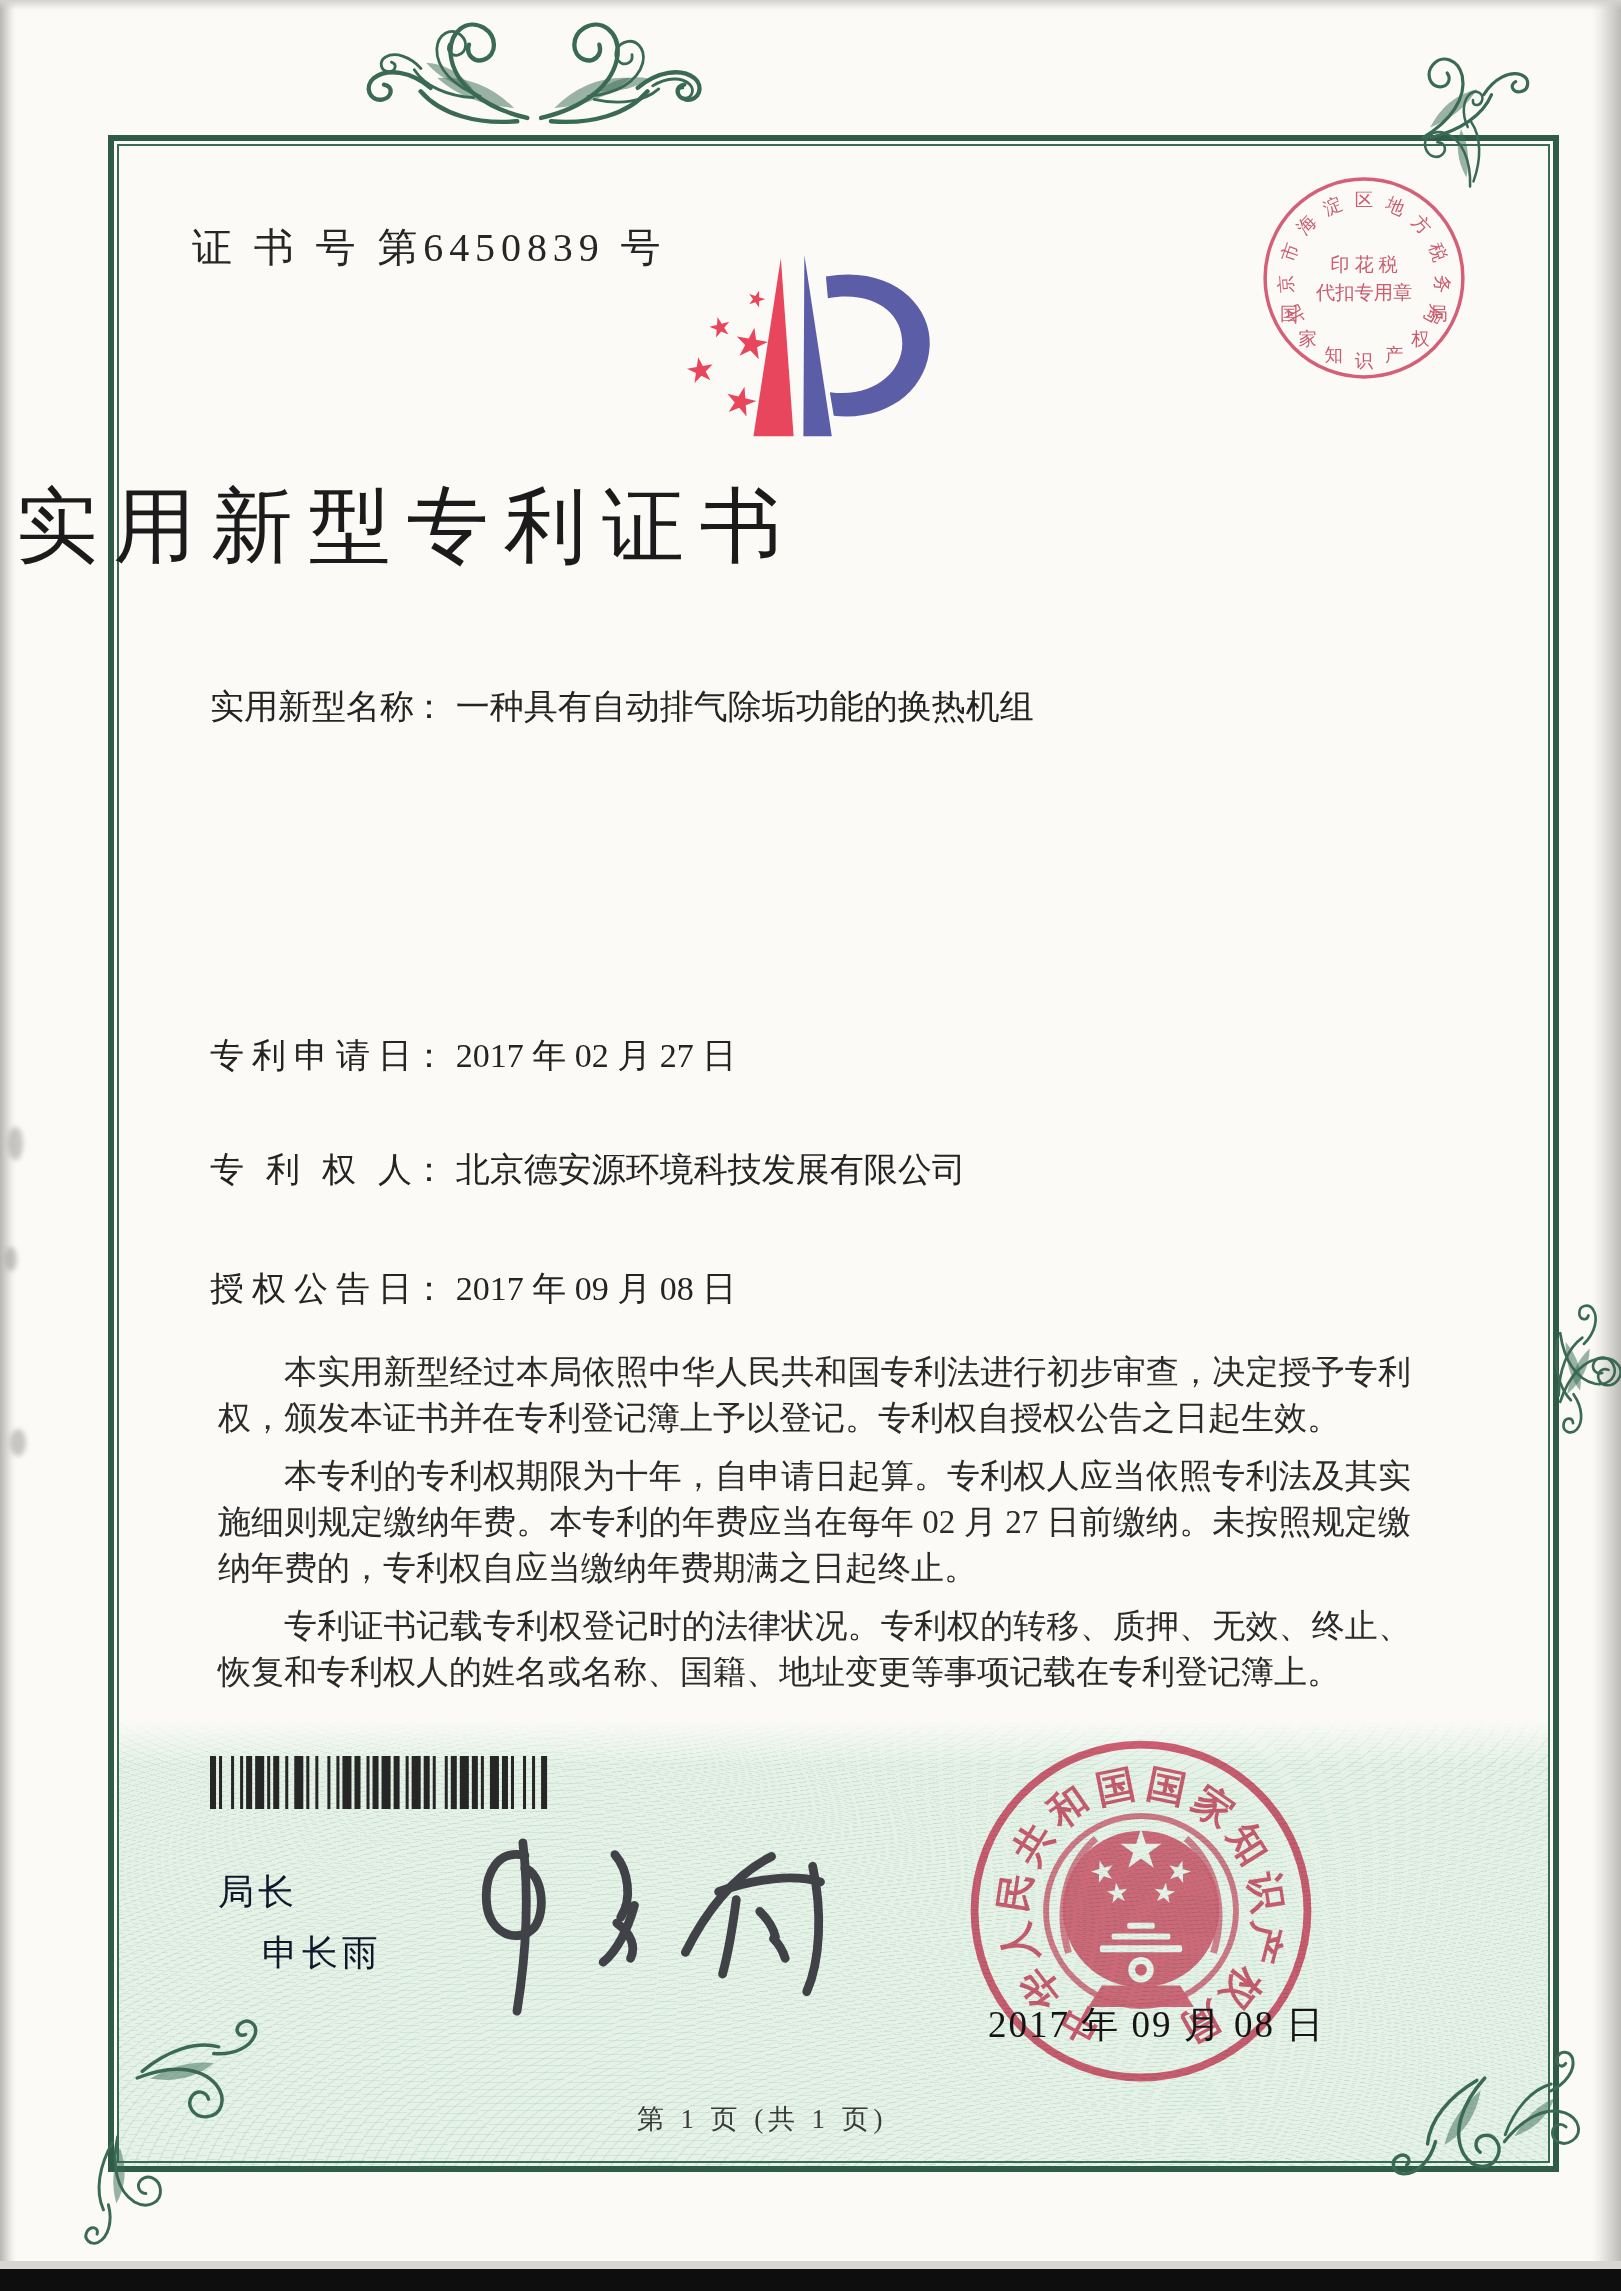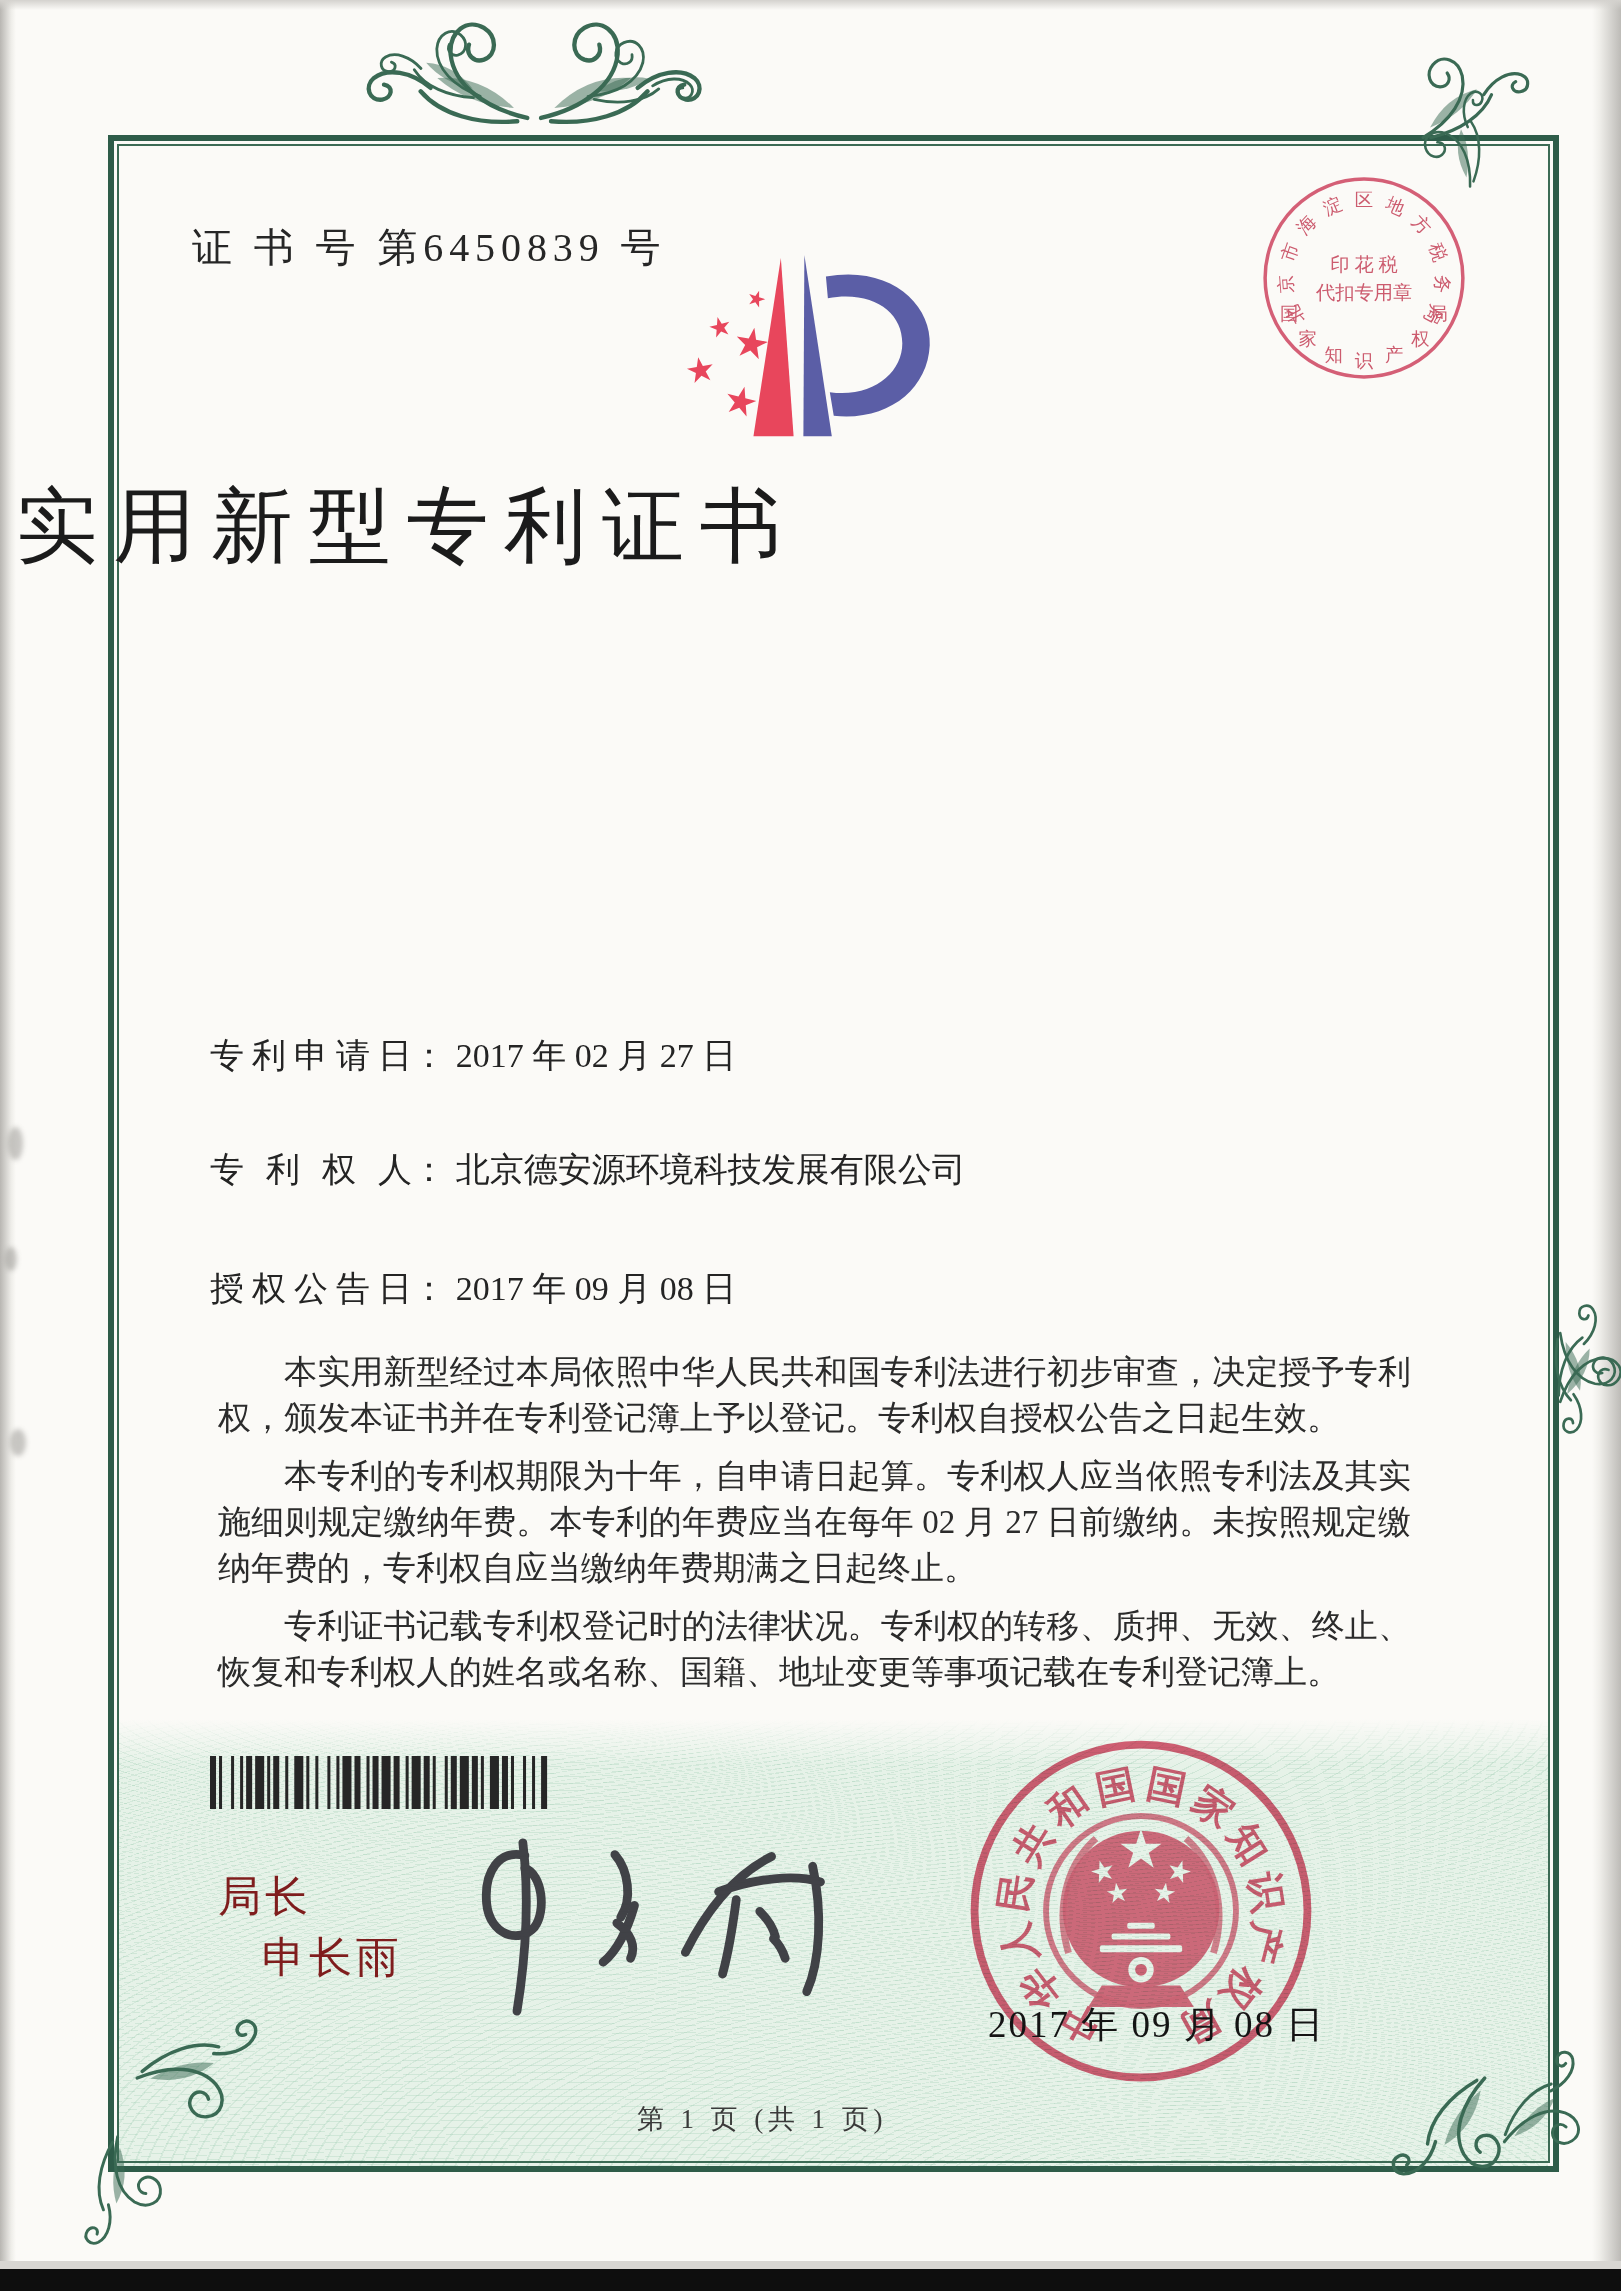--- a/index.html
+++ b/index.html
@@ -25,21 +25,21 @@
   .band-fade{left:119px;top:1719px;width:1429px;height:45px;background:linear-gradient(180deg,#fbfaf7,rgba(251,250,247,0));}
   
   .cert-no{left:192px;top:220px;font-size:40px;letter-spacing:5.9px;color:#262626;}
   .doc-title{left:0;top:472px;width:1495px;text-align:left;font-size:82px;font-weight:normal;
     letter-spacing:15.7px;text-indent:15.7px;color:#1b1b1b;}
   .row{left:210px;font-size:34px;white-space:nowrap;color:#242424;}
   .flabel{display:inline-block;width:202px;text-align:justify;text-align-last:justify;}
   .colon{display:inline-block;margin-right:9.8px;}
   .paras{left:206px;top:1337px;width:1217px;font-size:33px;line-height:46px;text-align:justify;color:#2b2b2b;}
   .paras p{margin:12px;text-indent:2em;}
-  .signer{left:218px;font-size:43px;letter-spacing:3.9px;color:#7f1d1d;}
+  .signer{left:218px;font-size:36px;letter-spacing:3.9px;color:#0f172a;}
   .seal-date{left:988px;top:2000px;font-size:37px;letter-spacing:2px;color:#141414;z-index:6;}
   .footer{left:637px;top:2101px;font-size:27px;letter-spacing:4.9px;color:#3a3a3a;}
   .stamp{mix-blend-mode:multiply;opacity:.92;}
   svg text{font-family:"Liberation Serif","DejaVu Serif",serif;}
 </style>
 </head>
 <body>
 
 <div id="canvas">
 
@@ -135,20 +135,23 @@
         <text font-size="21" text-anchor="middle" x="154.6" y="214.8">产</text>
         <text font-size="21" text-anchor="middle" x="184.4" y="196.2">权</text>
         <text font-size="21" text-anchor="middle" x="205.4" y="167.9">局</text>
       </g>
     <text x="120" y="112" text-anchor="middle" font-size="22" fill="#cc4f66">印 花 税</text>
     <text x="120" y="144" text-anchor="middle" font-size="22" fill="#cc4f66">代扣专用章</text>
   </svg>
 
   <div class="abs doc-title">实用新型专利证书</div>
 
+  <div class="abs row" style="top:684px;">
+    <span class="flabel">实用新型名称</span><span class="colon">：</span><span>一种具有自动排气除垢功能的换热机组</span>
+  </div>
   <div class="abs row" style="top:1033px;">
     <span class="flabel">专利申请日</span><span class="colon">：</span><span>2017 年 02 月 27 日</span>
   </div>
   <div class="abs row" style="top:1147px;">
     <span class="flabel">专利权人</span><span class="colon">：</span><span>北京德安源环境科技发展有限公司</span>
   </div>
   <div class="abs row" style="top:1266px;">
     <span class="flabel">授权公告日</span><span class="colon">：</span><span>2017 年 09 月 08 日</span>
   </div>
 

